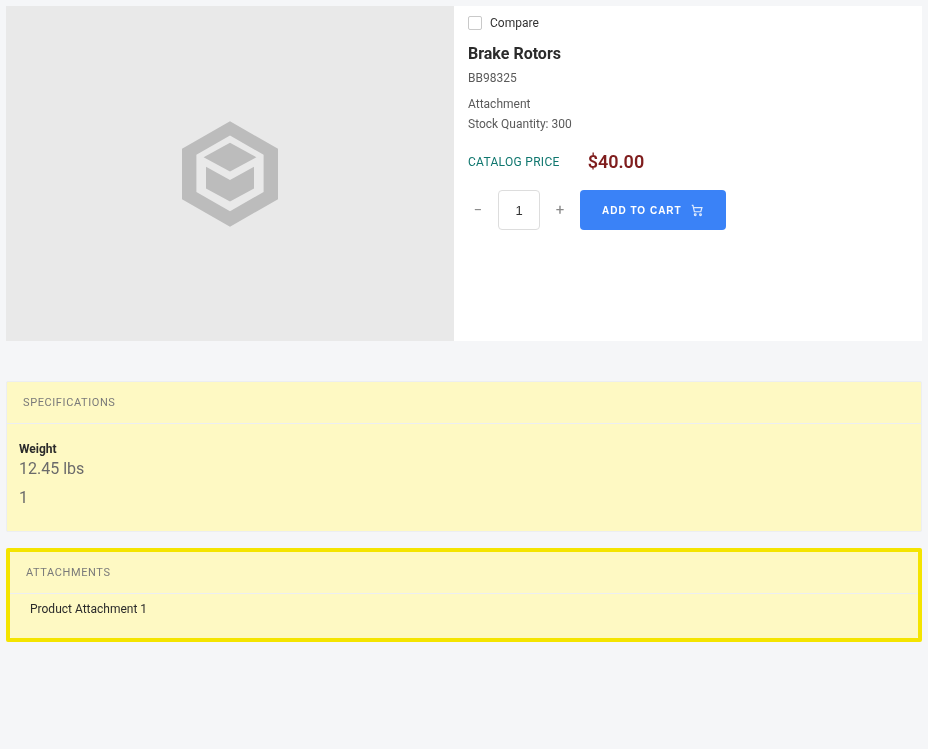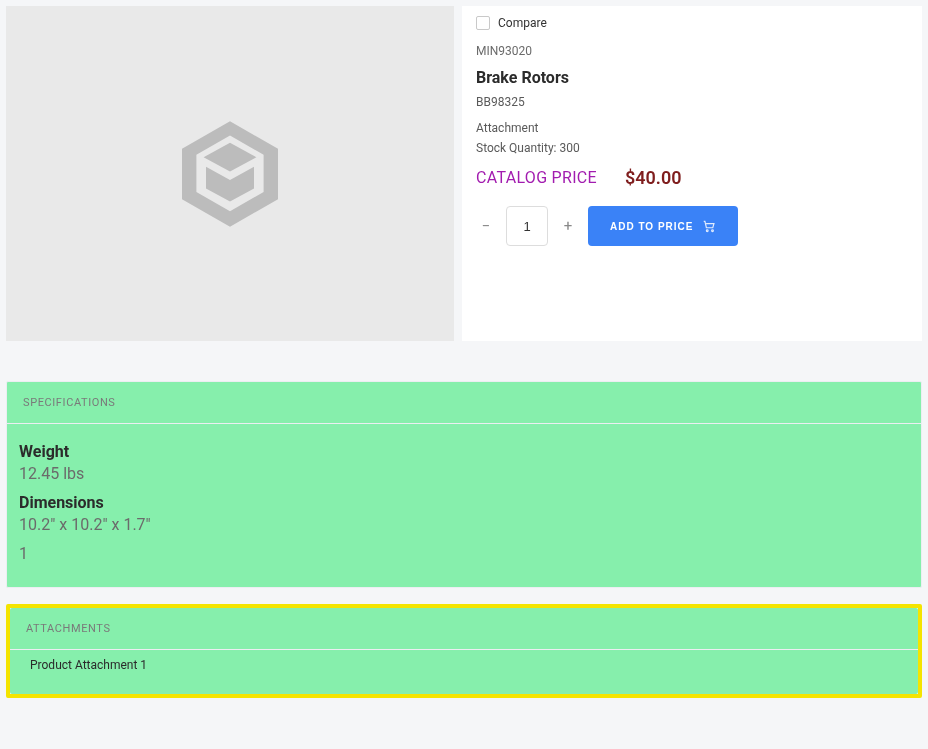--- a/index.html
+++ b/index.html
@@ -9,21 +9,21 @@
     font-size: 12px;
     color: #333;
     width: 928px;
     padding: 0;
   }
   .page {
     padding: 6px 6px 0 6px;
   }
   .top-row {
     display: flex;
-    gap: 8px;
+    gap: 0;
     margin-bottom: 40px;
   }
   .image-box {
     width: 448px;
     height: 335px;
     background: #e9e9e9;
     display: flex;
     align-items: center;
     justify-content: center;
   }
@@ -67,33 +67,33 @@
     color: #5a5a5a;
     line-height: 1.6;
     margin-bottom: 16px;
   }
   .avail {
     color: #5a5a5a;
     margin-bottom: 6px;
   }
   .stock {
     color: #5a5a5a;
-    margin-bottom: 12px;
+    margin-bottom: 20px;
   }
   .price-row {
     display: flex;
     align-items: center;
     gap: 28px;
     margin-bottom: 18px;
   }
   .price-label {
     text-transform: uppercase;
-    color: #a21caf;
+    color: #0f766e;
     letter-spacing: 0.3px;
-    font-size: 16px;
+    font-size: 12px;
   }
   .price-val {
     font-size: 18px;
     font-weight: 600;
     color: #7f1d1d;
   }
   .cart-row {
     display: flex;
     align-items: center;
     gap: 10px;
@@ -133,21 +133,21 @@
     align-items: center;
     gap: 8px;
   }
   .cart-icon {
     width: 14px;
     height: 14px;
     opacity: 0.85;
   }
 
   .card {
-    background: #86efac;
+    background: #fef9c3;
     border: 1px solid #eceef2;
     border-radius: 2px;
     margin: 0 0 16px 0;
   }
   .card-head {
     padding: 14px 16px;
     border-bottom: 1px solid #eceef2;
     text-transform: uppercase;
     color: #7a7a7a;
     letter-spacing: 0.6px;
@@ -156,21 +156,21 @@
   .card-body {
     padding: 8px 12px 14px 12px;
   }
   .spec-item {
     margin: 10px 0;
   }
   .spec-label {
     font-weight: 700;
     color: #2b2b2b;
     margin-bottom: 3px;
-    font-size: 16px;
+    font-size: 12px;
   }
   .spec-val {
     color: #6b6b6b;
     font-size: 16px;
   }
 
   .attach-wrap {
     border: 4px solid #f4e400;
     border-radius: 2px;
     margin-bottom: 10px;
@@ -201,60 +201,55 @@
         </g>
       </svg>
     </div>
 
     <div class="product-panel">
       <label class="compare-row">
         <span class="compare-box"></span>
         <span>Compare</span>
       </label>
 
-      <div class="sku">MIN93020</div>
       <h1 class="title">Brake Rotors</h1>
       <div class="model">BB98325</div>
 
       <div class="avail">Attachment</div>
       <div class="stock">Stock Quantity: 300</div>
 
       <div class="price-row">
         <span class="price-label">CATALOG PRICE</span>
         <span class="price-val">$40.00</span>
       </div>
 
       <div class="cart-row">
         <span class="qty-btn">−</span>
         <input class="qty-input" value="1" style="">
         <span class="qty-btn">+</span>
         <button class="add-cart">
-          <span>ADD TO PRICE</span>
+          <span>ADD TO CART</span>
           <svg class="cart-icon" viewBox="0 0 24 24" fill="none" stroke="currentColor" stroke-width="2">
             <circle cx="9" cy="20" r="1.5"></circle>
               <circle cx="18" cy="20" r="1.5"></circle>
             <path d="M3 4h2l2.5 11h11l2-7H7"></path>
           </svg>
         </button>
       </div>
     </div>
   </div>
 
   <div class="card">
     <div class="card-head">SPECIFICATIONS</div>
     <div class="card-body">
       <div class="spec-item">
         <div class="spec-label">Weight</div>
         <div class="spec-val">12.45 lbs</div>
       </div>
       <div class="spec-item">
-        <div class="spec-label">Dimensions</div>
-        <div class="spec-val">10.2" x 10.2" x 1.7"</div>
-      </div>
-      <div class="spec-item">
         <div class="spec-val">1</div>
       </div>
     </div>
   </div>
 
   <div class="attach-wrap">
     <div class="card">
       <div class="card-head">ATTACHMENTS</div>
       <div class="card-body">
         <div class="attach-title">Product Attachment 1</div>

